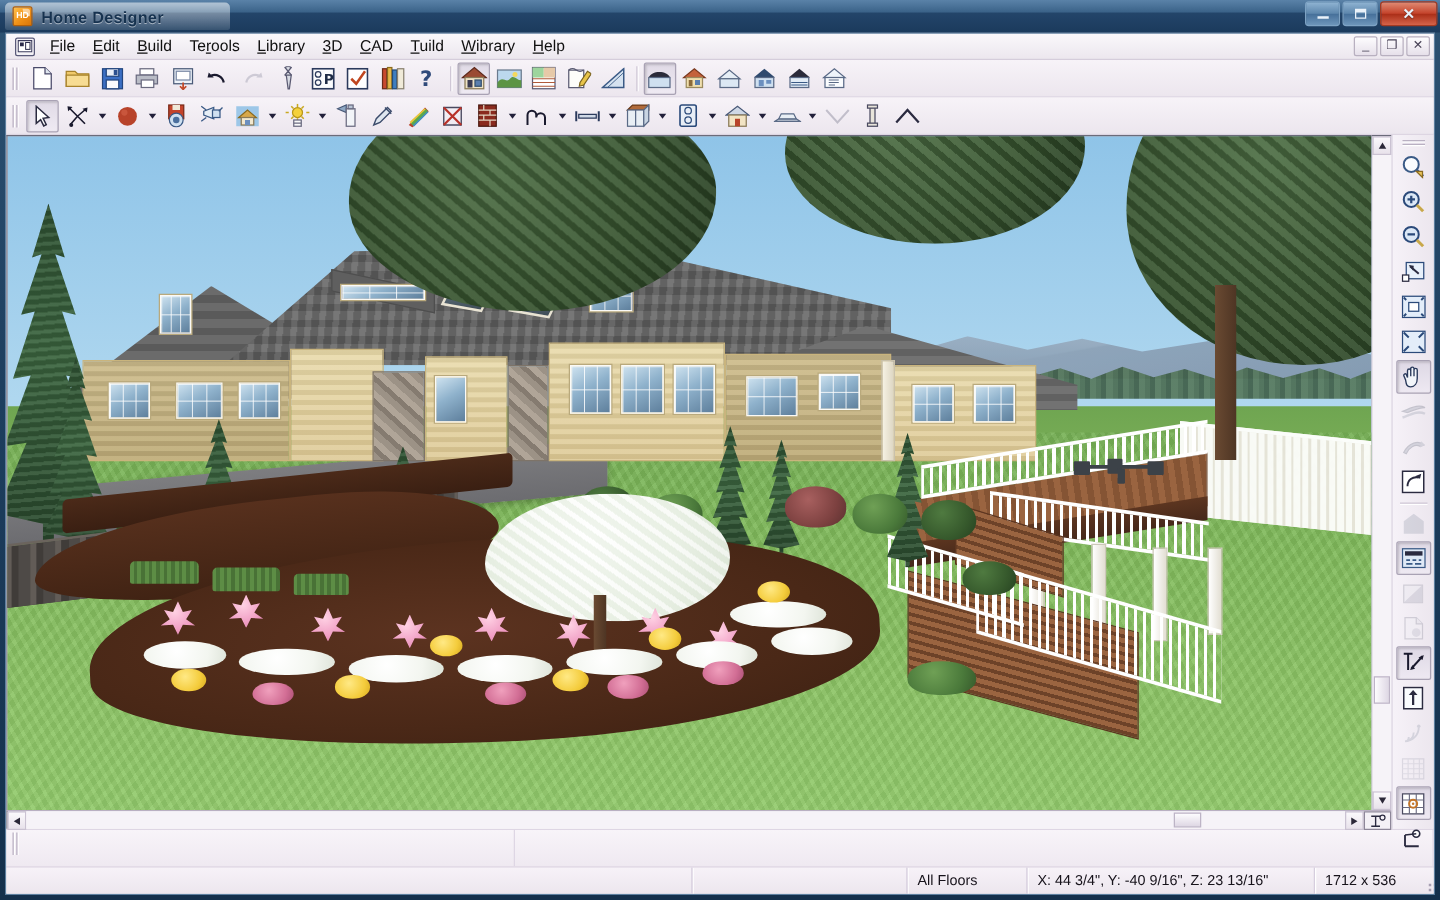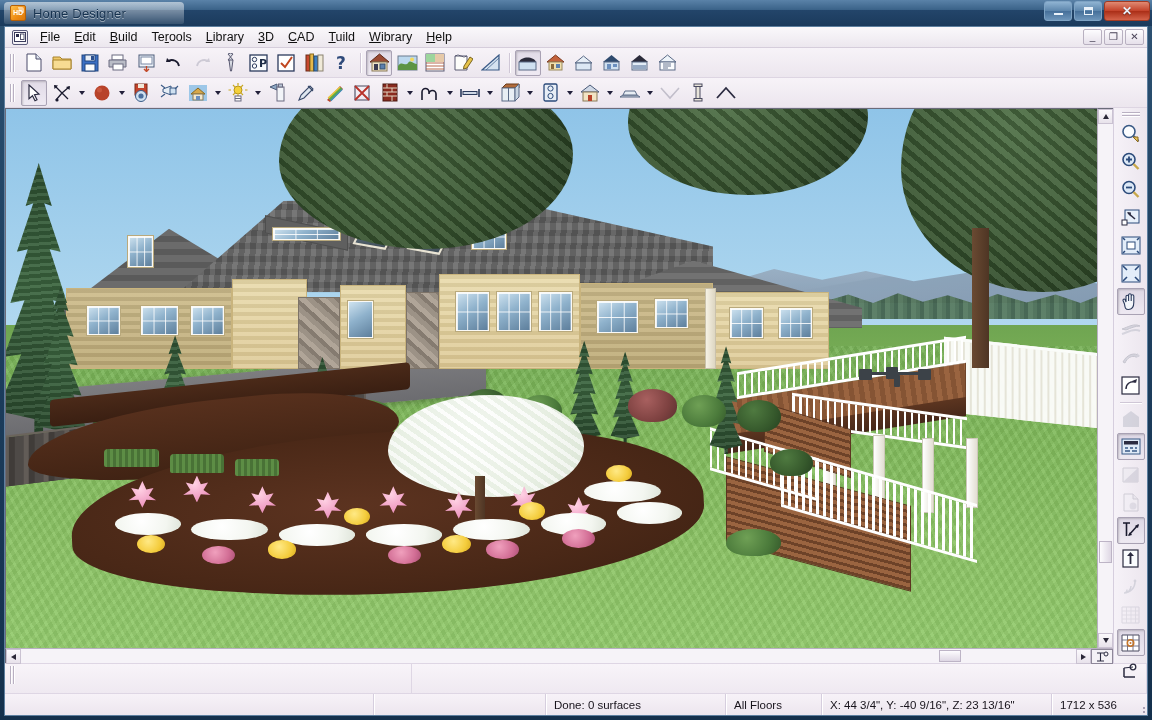--- a/index.html
+++ b/index.html
@@ -39,20 +39,21 @@
     font-size: 7px; font-weight: bold; line-height: 14px; text-align: center;
     font-family: "Liberation Sans", sans-serif;
   }
   .hd-icon::before {
     content:""; position:absolute; right:1px; top:1px; width:6px; height:6px;
     background:#fff; opacity:.55; border-radius:0 2px 0 6px;
   }
   .title-text {
     font-size: 13px; color: #16324f; letter-spacing: .2px;
     text-shadow: 0 1px 0 rgba(255,255,255,.5);
+    font-weight: bold;
   }
   .win-btns { position: absolute; right: 2px; top: 1px; display: flex; gap: 2px; z-index: 3; }
   .wb {
     width: 28px; height: 20px; border: 1px solid #7ea3c4; border-radius: 3px;
     background: linear-gradient(180deg,#8fb3d2 0%,#5e87ad 48%,#46709a 52%,#6d95ba 100%);
     display: flex; align-items: center; justify-content: center;
     color: #e8f1fa; font-size: 11px; line-height: 1;
   }
   .wb.close {
     width: 46px;
@@ -1154,21 +1155,20 @@
 
     <div class="lower-panel">
       <div class="grip"></div>
       <div class="lp-cell" style="width:392px;"></div>
       <div class="lp-cell" style="flex:1;"></div>
     </div>
 
     <div class="statusbar">
       <div class="sb-pane" style="flex:1;"></div>
       <div class="sb-pane" style="width:172px;"></div>
-      <div class="sb-pane" style="width:180px;">Done:  0 surfaces</div>
       <div class="sb-pane" style="width:96px;">All Floors</div>
       <div class="sb-pane" style="width:230px;">X: 44 3/4",  Y: -40 9/16",  Z: 23 13/16"</div>
       <div class="sb-pane" style="width:82px;">1712 x 536</div>
       <div class="sb-grip">
           <i></i>
         </div>
     </div>
 
   </div>
 </div>

